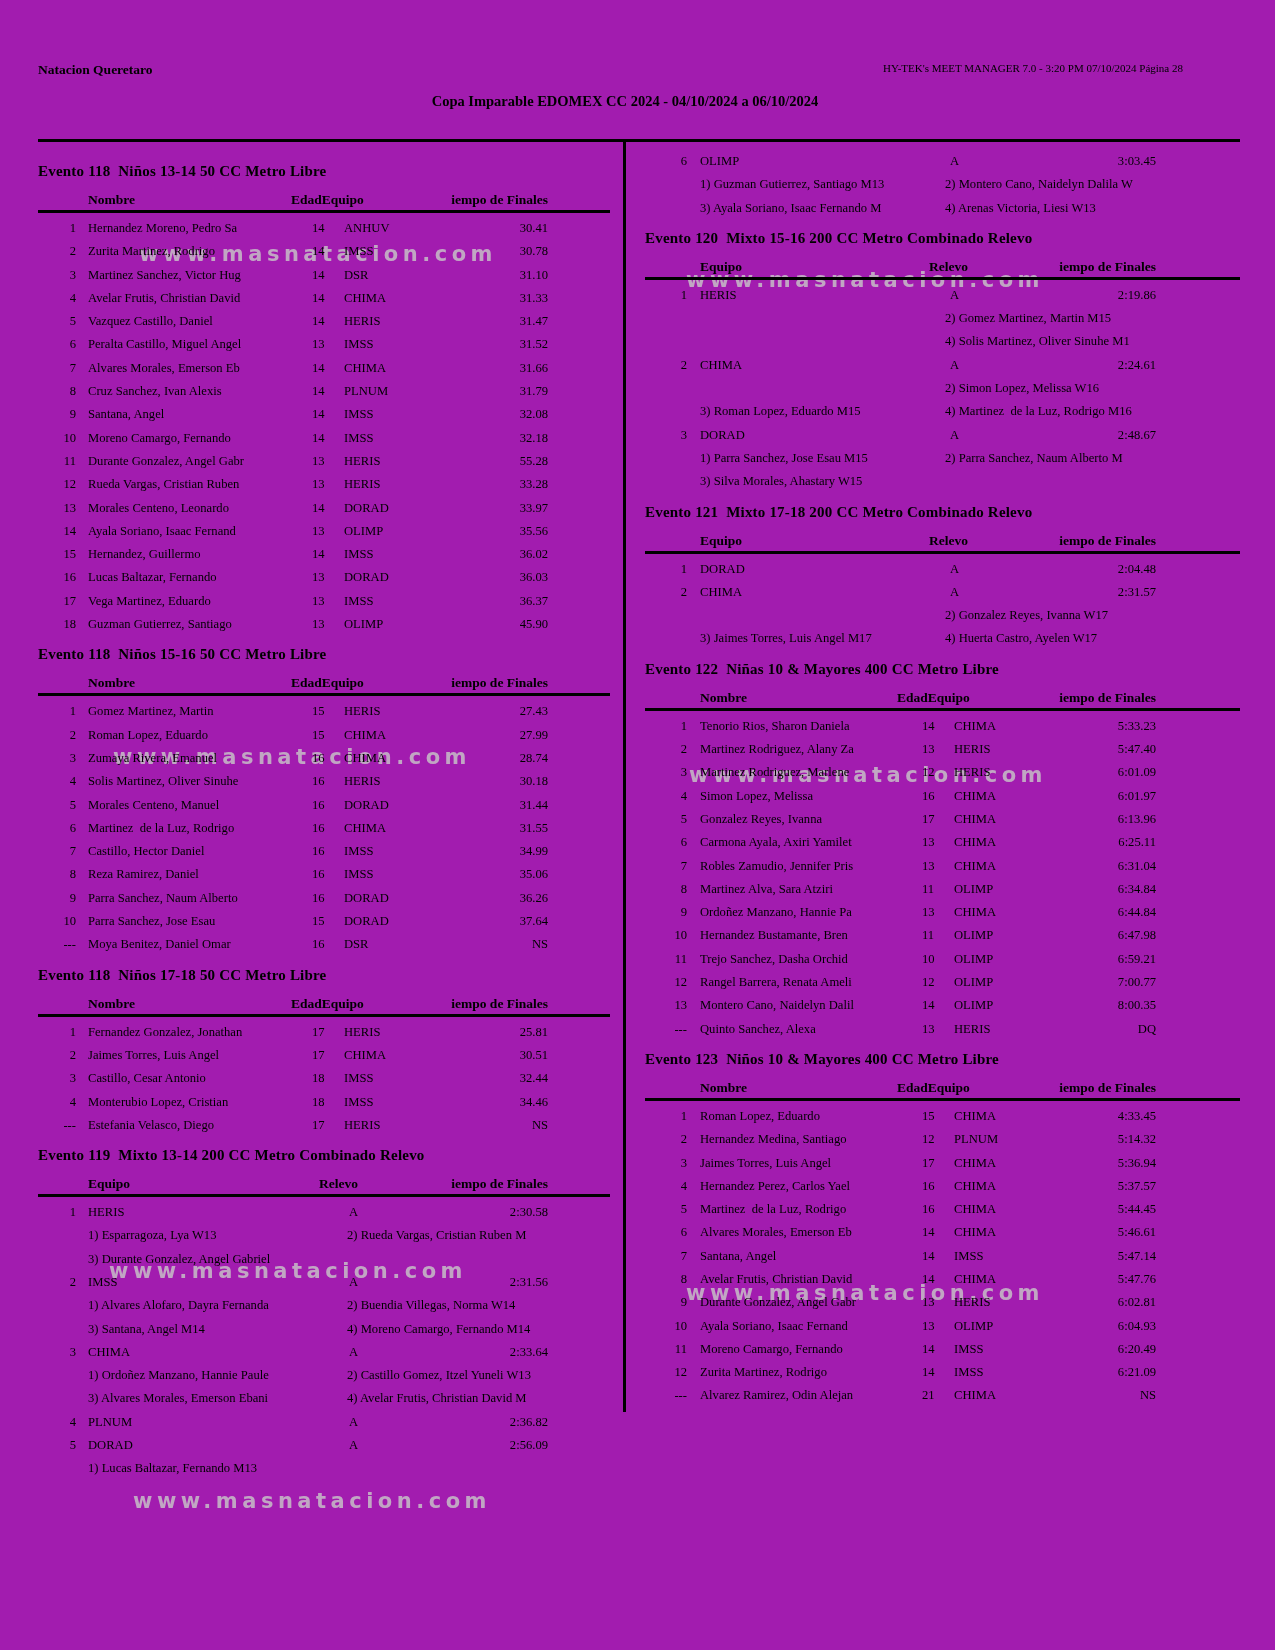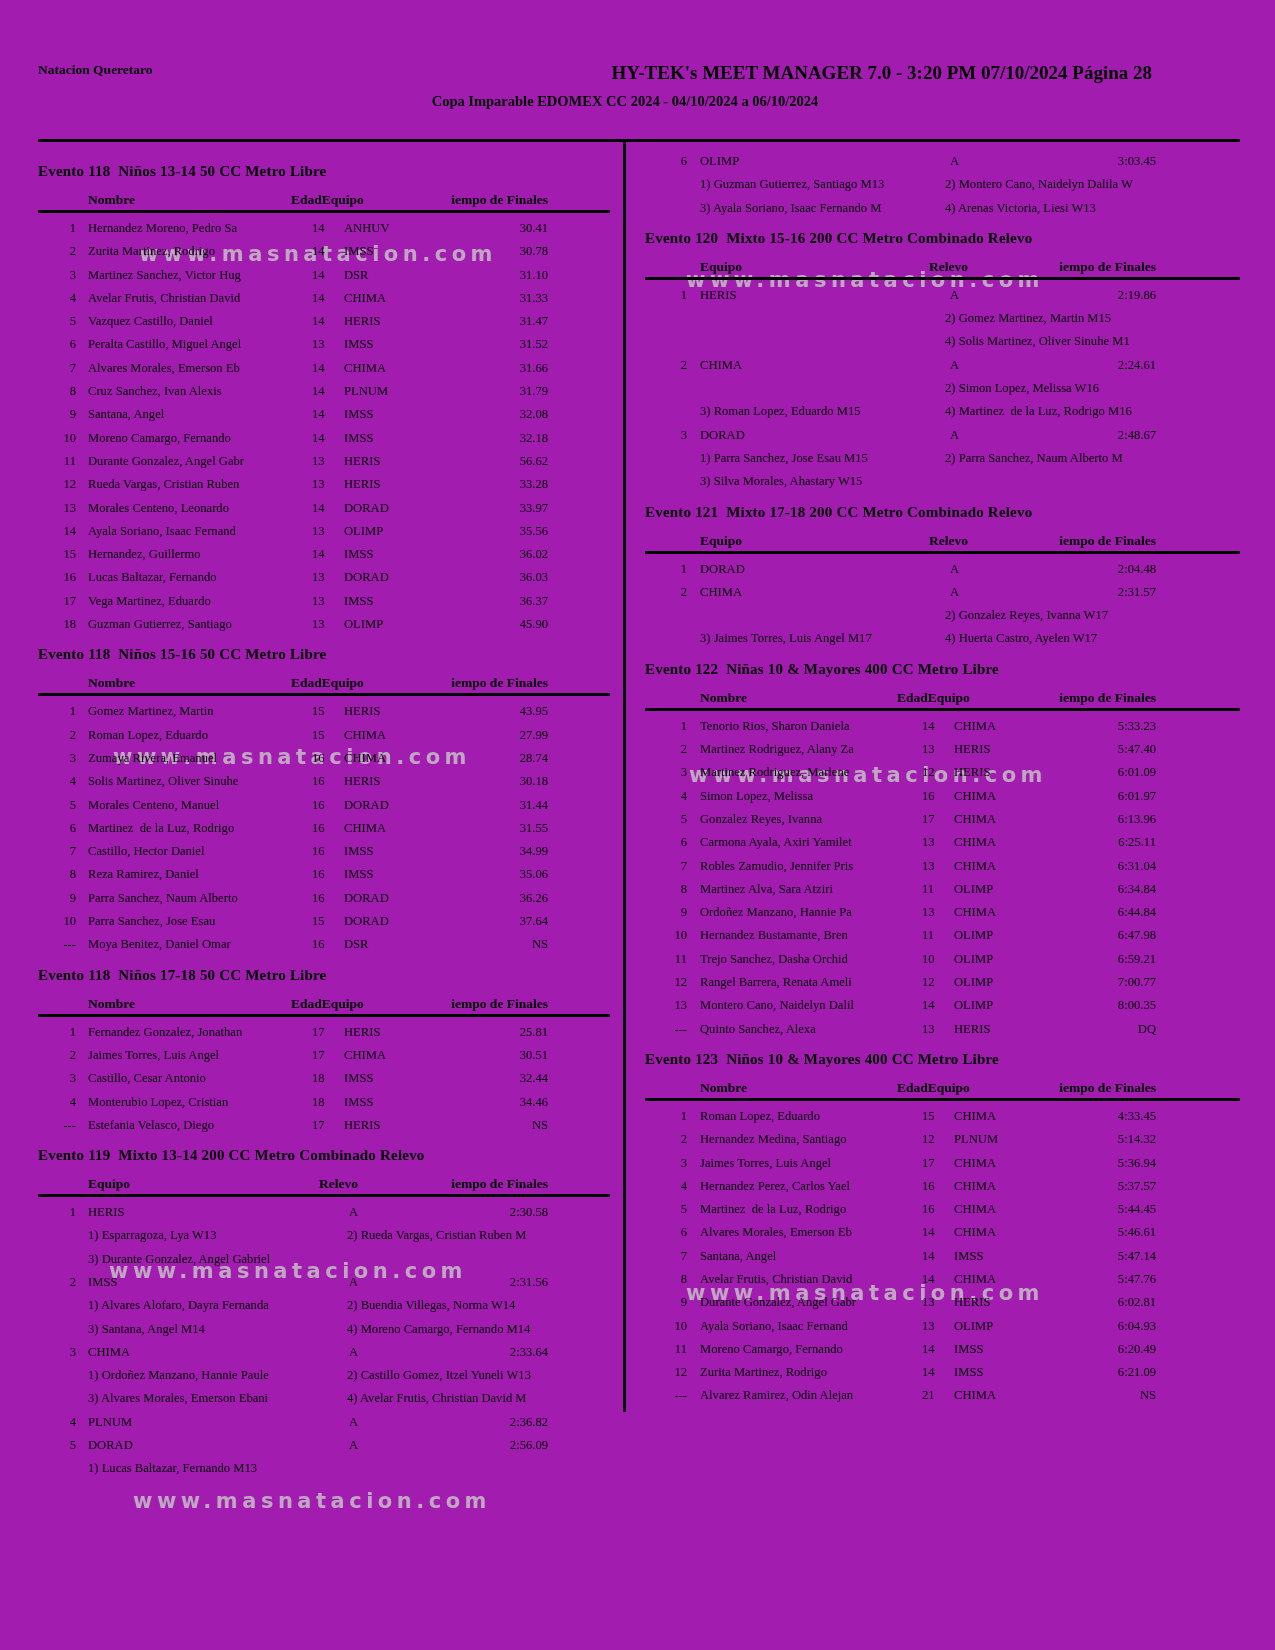--- a/index.html
+++ b/index.html
@@ -2,21 +2,21 @@
 <html><head>
 <meta charset="utf-8">
 <title>Resultados</title>
 <style>
   html,body{margin:0;padding:0;background:#e8e8e8;}
   .page{position:relative;width:1275px;height:1650px;background:#a21caf;margin:0 auto;
         font-family:"Liberation Serif", serif;color:#000;overflow:hidden;}
 
   
   .hdr-club{position:absolute;left:38px;top:62px;font-size:13.5px;font-weight:bold;}
-  .hdr-meta{position:absolute;right:123px;top:62px;font-size:19px;font-weight:bold;}
+  .hdr-meta{position:absolute;right:92px;top:62px;font-size:11px;font-weight:normal;}
   .hdr-title{position:absolute;left:38px;top:93px;width:1174px;text-align:center;
              font-size:14.5px;font-weight:bold;}
   .hdr-sub{position:absolute;left:38px;top:116px;width:1174px;text-align:center;
            font-size:13.5px;font-weight:bold;}
   .rule-top{position:absolute;left:38px;top:139px;width:1202px;height:3px;background:#000;}
   .divider{position:absolute;left:623px;top:142px;width:2.5px;height:1270px;background:#000;}
 
   
   .col{position:absolute;top:141px;}
   #col-left{left:38px;width:572px;
@@ -151,21 +151,21 @@
             <span class="name">Moreno Camargo, Fernando</span>
             <span class="age">14</span>
             <span class="team">IMSS</span>
             <span class="time">32.18</span>
           </div>
           <div class="row">
             <span class="place">11</span>
             <span class="name">Durante Gonzalez, Angel Gabr</span>
             <span class="age">13</span>
             <span class="team">HERIS</span>
-            <span class="time">56.62</span>
+            <span class="time">55.28</span>
           </div>
           <div class="row">
             <span class="place">12</span>
             <span class="name">Rueda Vargas, Cristian Ruben</span>
             <span class="age">13</span>
             <span class="team">HERIS</span>
             <span class="time">33.28</span>
           </div>
           <div class="row">
             <span class="place">13</span>
@@ -217,21 +217,21 @@
           <span class="h1">Nombre</span>
           <span class="h2">EdadEquipo</span>
           <span class="h3">iempo de Finales</span>
         </div>
         <div class="rows">
           <div class="row">
             <span class="place">1</span>
             <span class="name">Gomez Martinez, Martin</span>
             <span class="age">15</span>
             <span class="team">HERIS</span>
-            <span class="time">43.95</span>
+            <span class="time">27.43</span>
           </div>
           <div class="row">
             <span class="place">2</span>
             <span class="name">Roman Lopez, Eduardo</span>
             <span class="age">15</span>
             <span class="team">CHIMA</span>
             <span class="time">27.99</span>
           </div>
           <div class="row">
             <span class="place">3</span>

